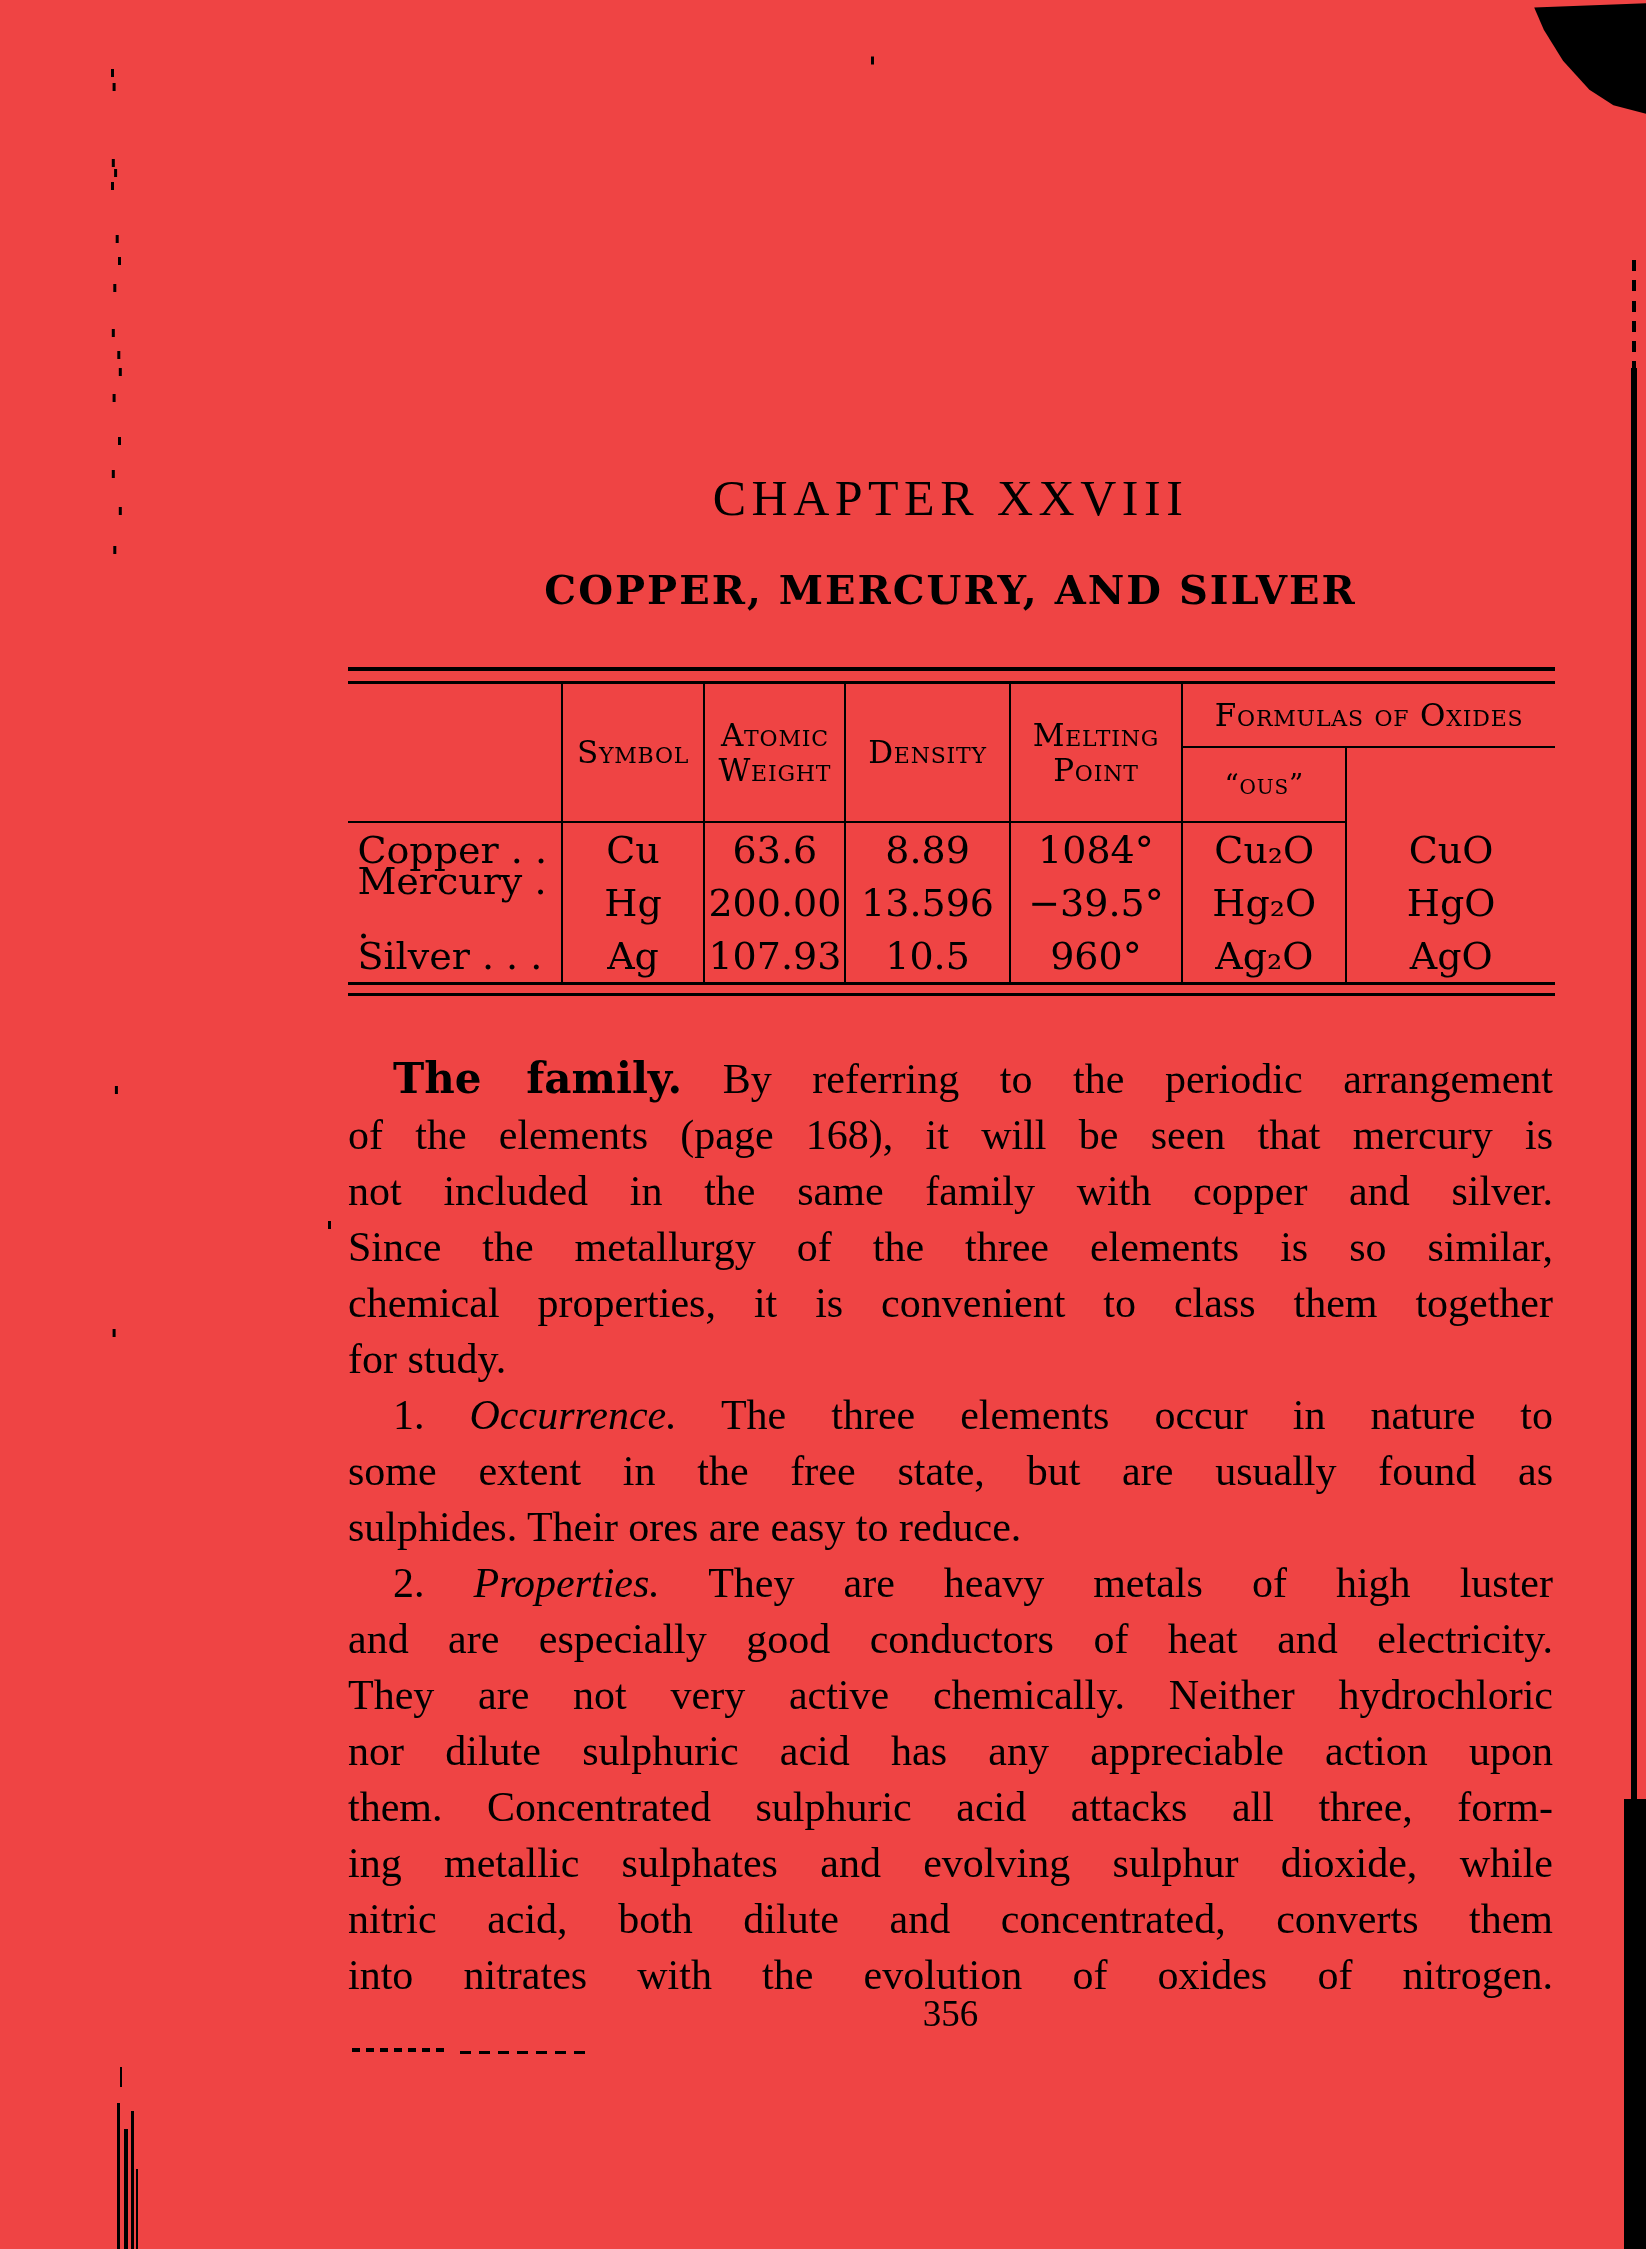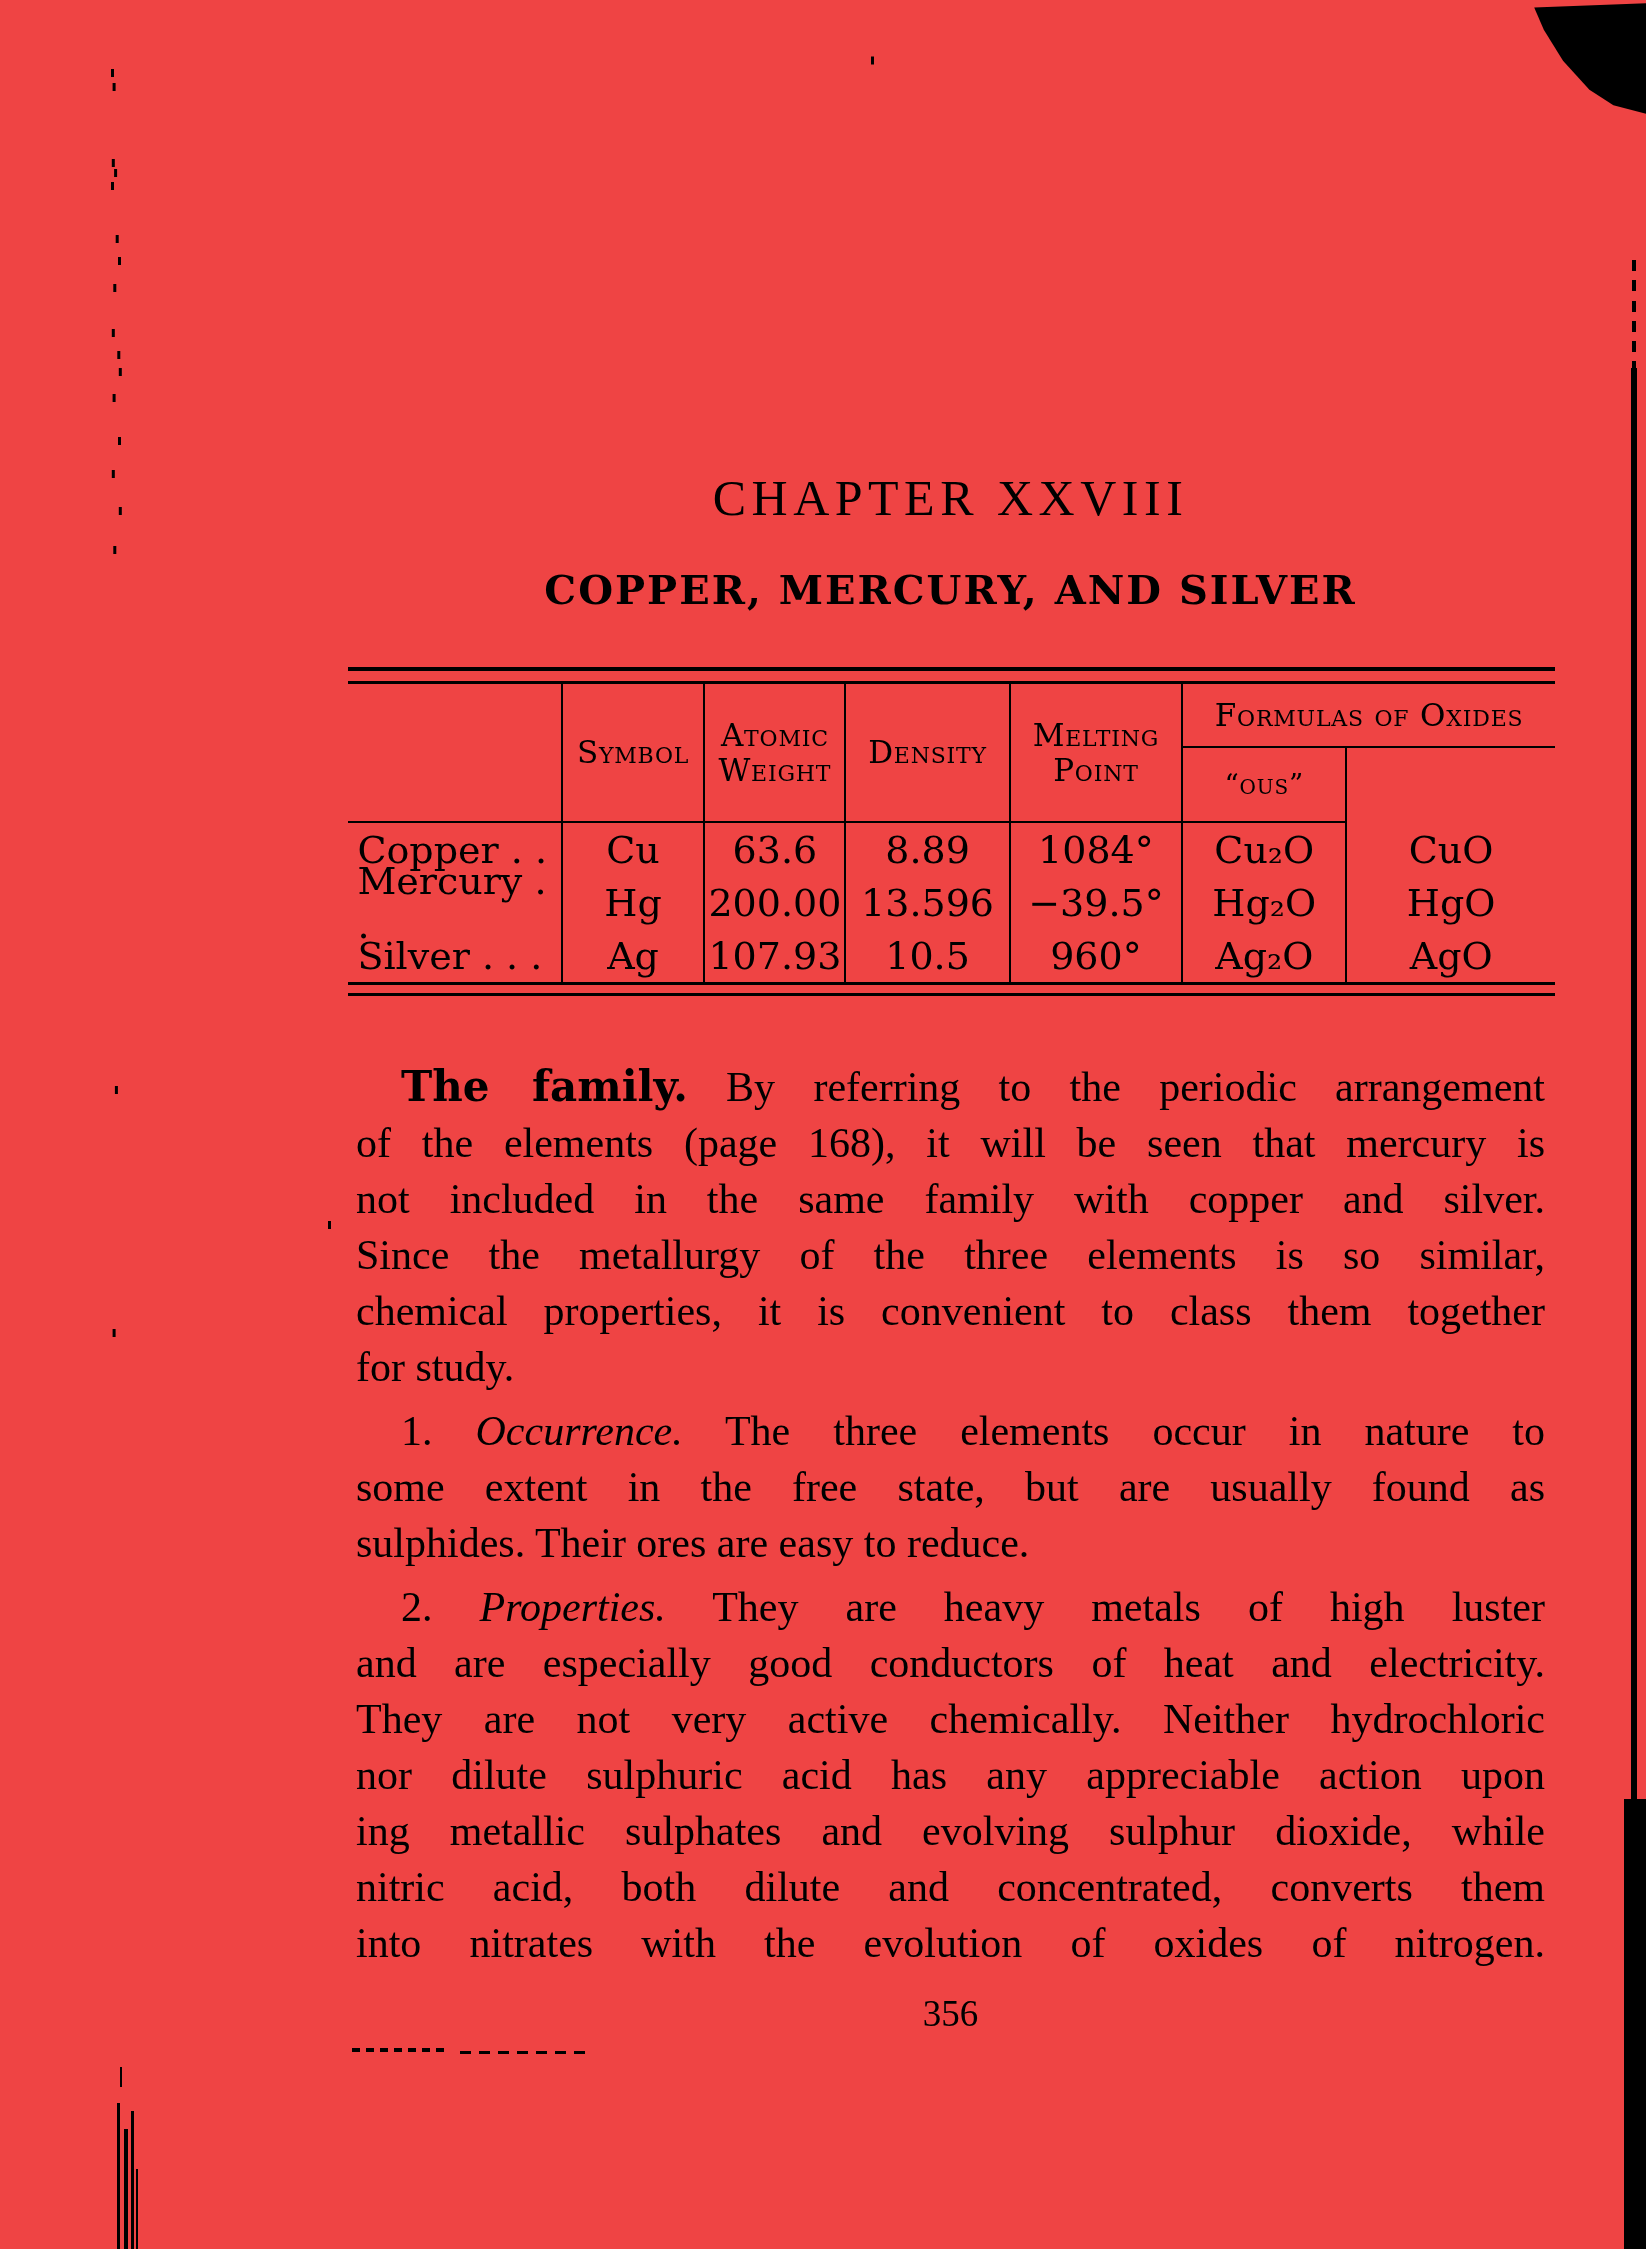--- a/index.html
+++ b/index.html
@@ -45,21 +45,21 @@
   .bc.bl { justify-content:flex-start; padding-left:9.4px; }
   .a11 { grid-area:1/1/3/2; } .a12 { grid-area:1/2/3/3; } .a13 { grid-area:1/3/3/4; }
   .a14 { grid-area:1/4/3/5; } .a15 { grid-area:1/5/3/6; }
   .aox { grid-area:1/6/2/8; } .aous { grid-area:2/6/3/7; } .aic { grid-area:2/7/3/8; }
 
   
   .bodytext {
     position:absolute; left:348px; top:1051px; width:1205px;
     font-size:42px; line-height:56px;
   }
-  .para { margin:8px; }
+  .para { margin:0; }
   .line { text-align:justify; text-align-last:justify; text-justify:inter-word; }
   .line.first { padding-left:45px; }
   .line.lastline { text-align-last:left; }
   .b { font-weight:700; font-family:"DejaVu Serif", serif; }
   .i { font-style:italic; }
 
   .page-number {
     position:absolute; left:348px; top:1992px; width:1205px;
     text-align:center; font-size:37px;
   }
@@ -159,20 +159,21 @@
       <div class="para">
         <div class="line first"><span>1. </span><span class="i">Occurrence.</span><span> The three elements occur in nature to</span></div>
         <div class="line"><span>some extent in the free state, but are usually found as</span></div>
         <div class="line lastline"><span>sulphides.  Their ores are easy to reduce.</span></div>
       </div>
       <div class="para">
         <div class="line first"><span>2. </span><span class="i">Properties.</span><span> They are heavy metals of high luster</span></div>
         <div class="line"><span>and are especially good conductors of heat and electricity.</span></div>
         <div class="line"><span>They are not very active chemically.  Neither hydrochloric</span></div>
         <div class="line"><span>nor dilute sulphuric acid has any appreciable action upon</span></div>
+        <div class="line"><span>them.  Concentrated sulphuric acid attacks all three, form-</span></div>
         <div class="line"><span>ing metallic sulphates and evolving sulphur dioxide, while</span></div>
         <div class="line"><span>nitric acid, both dilute and concentrated, converts them</span></div>
         <div class="line"><span>into nitrates with the evolution of oxides of nitrogen.</span></div>
       </div>
     </div>
 
   <div class="page-number">356</div>
 
   <div class="artifact corner-artifact"></div>
   <div class="artifact edge-line-upper"></div>

